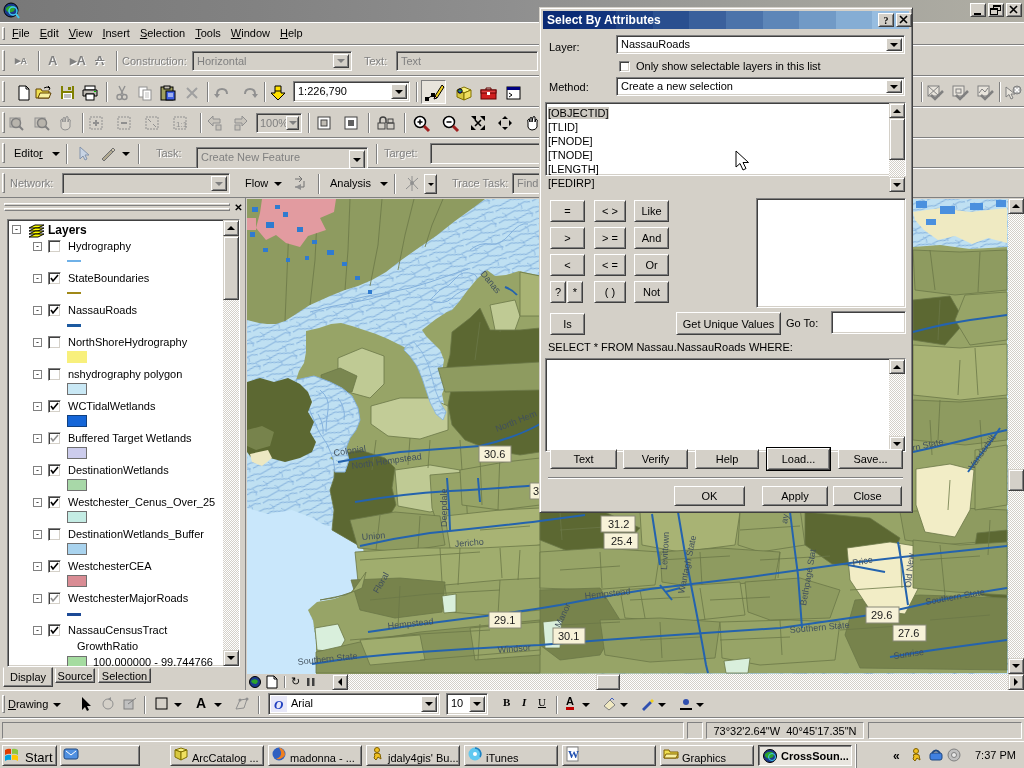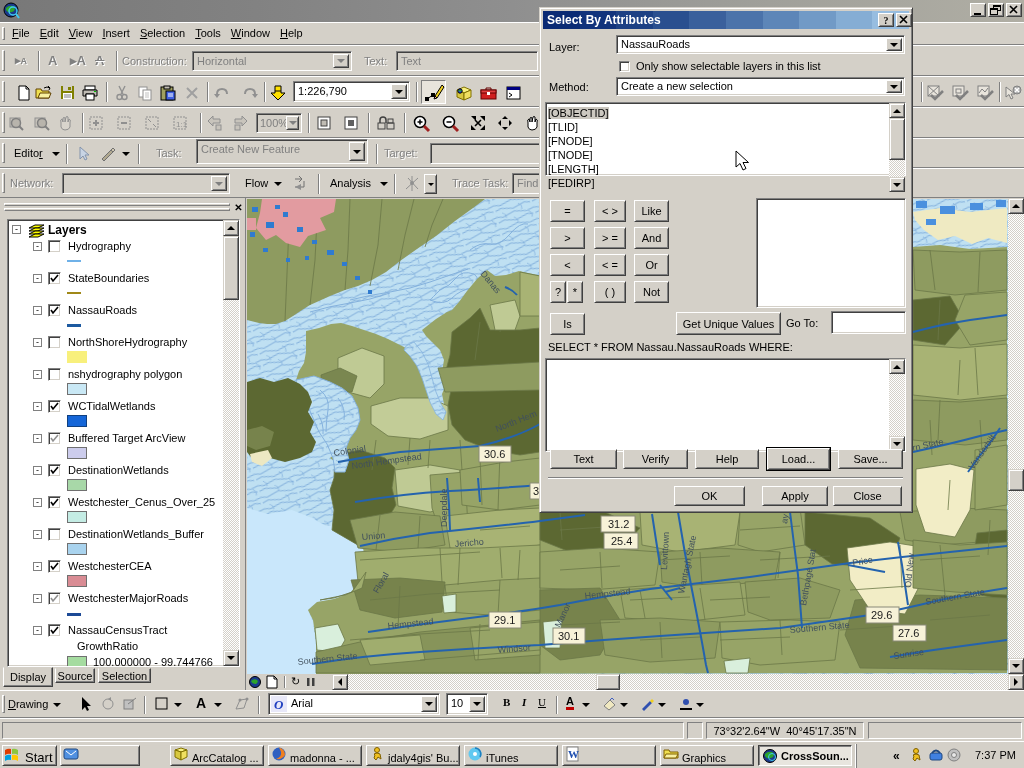--- a/index.html
+++ b/index.html
@@ -281,21 +281,21 @@
   <svg class="abs" style="left:76px;top:7px" width="16" height="16">
       <path d="M4 1 L4 13 L7 10 L9 14 L11 13 L9 9 L13 9 Z" fill="#c8d4e4" stroke="#8494ac"></path>
     </svg>
   <svg class="abs" style="left:100px;top:7px" width="16" height="16">
       <path d="M2 13 L11 4 L13 6 L4 15 Z" fill="#b0a890" stroke="#707070"></path>
       <path d="M11 4 L13 2 L15 4 L13 6Z" fill="#d0c8b0" stroke="#707070"></path>
     </svg>
   <span class="arrowdn" style="position:absolute;left:122px;top:13px"></span>
   <div class="sep" style="left:138px;height:20px"></div>
   <span class="gtxt" style="position:absolute;left:156px;top:8px">Task:</span>
-  <div class="sunkg abs" style="left:196px;top:0;width:172px;height:25px"><span class="gray" style="margin:3px 0 0 4px;display:inline-block">Create New Feature</span>
+  <div class="sunkg abs" style="left:196px;top:8px;width:172px;height:25px"><span class="gray" style="margin:3px 0 0 4px;display:inline-block">Create New Feature</span>
     <div class="combobtn">
         <span class="arrowdn" style="border-top-color:#000"></span>
       </div></div>
   <div class="sep" style="left:376px;height:20px"></div>
   <span class="gtxt" style="position:absolute;left:384px;top:8px">Target:</span>
   <div class="sunkg abs" style="left:430px;top:4px;width:110px;height:21px"></div>
 </div>
 
 <div class="abs etchrow" style="left:0;top:168px;width:1024px;height:30px">
   <div class="grip"></div>
@@ -371,21 +371,21 @@
     <div class="abs" style="left:25px;top:182px;width:9px;height:9px;background:#fff;border:1px solid #808080;line-height:7px;text-align:center;font-size:9px">-</div>
       <div class="cb" style="left:40px;top:180px"><svg width="11" height="11">
           <path d="M2 5 L4 8 L9 2" stroke="#000" stroke-width="1.6" fill="none"></path>
         </svg></div>
       <span class="abs" style="left:60px;top:180px">WCTidalWetlands</span>
       <div class="abs" style="left:59px;top:195px;width:20px;height:12px;background:#1566d8;border:1px solid #104080"></div>
     <div class="abs" style="left:25px;top:214px;width:9px;height:9px;background:#fff;border:1px solid #808080;line-height:7px;text-align:center;font-size:9px">-</div>
       <div class="cb" style="left:40px;top:212px;border-color:#b0b0b0 #fff #fff #b0b0b0"><svg width="11" height="11">
           <path d="M2 5 L4 8 L9 2" stroke="#909090" stroke-width="1.6" fill="none"></path>
         </svg></div>
-      <span class="abs" style="left:60px;top:212px">Buffered Target ArcView</span>
+      <span class="abs" style="left:60px;top:212px">Buffered Target Wetlands</span>
       <div class="abs" style="left:59px;top:227px;width:20px;height:12px;background:#ccccec;border:1px solid #707070"></div>
     <div class="abs" style="left:25px;top:246px;width:9px;height:9px;background:#fff;border:1px solid #808080;line-height:7px;text-align:center;font-size:9px">-</div>
       <div class="cb" style="left:40px;top:244px"><svg width="11" height="11">
           <path d="M2 5 L4 8 L9 2" stroke="#000" stroke-width="1.6" fill="none"></path>
         </svg></div>
       <span class="abs" style="left:60px;top:244px">DestinationWetlands</span>
       <div class="abs" style="left:59px;top:259px;width:20px;height:12px;background:#a8d8a8;border:1px solid #707070"></div>
     <div class="abs" style="left:25px;top:278px;width:9px;height:9px;background:#fff;border:1px solid #808080;line-height:7px;text-align:center;font-size:9px">-</div>
       <div class="cb" style="left:40px;top:276px"><svg width="11" height="11">
           <path d="M2 5 L4 8 L9 2" stroke="#000" stroke-width="1.6" fill="none"></path>

